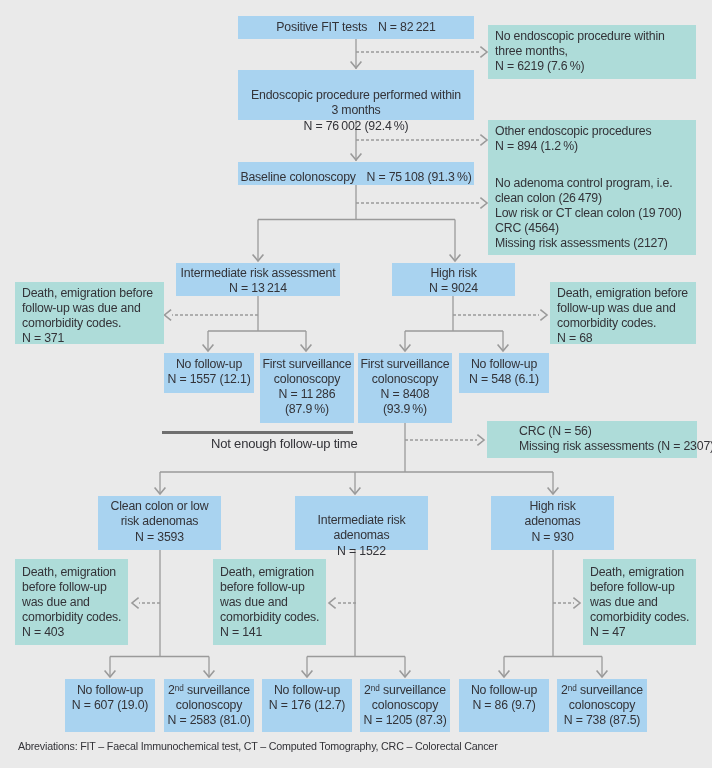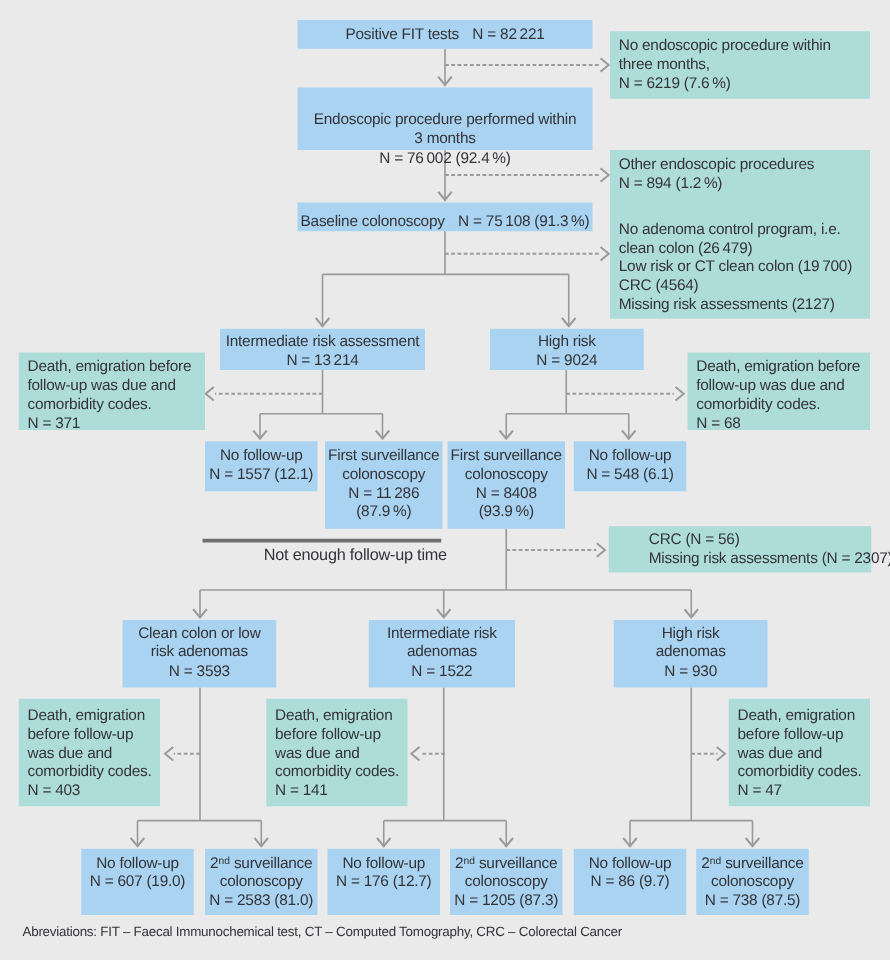--- a/index.html
+++ b/index.html
@@ -129,21 +129,21 @@
     </div>
 <div class="node" style="left:459px;top:353px;width:90px;height:40px;padding-top:3.7px;">
       <span class="ln">No follow-up</span>
       <span class="ln">N = 548 (6.1)</span>
     </div>
 <div class="node" style="left:98px;top:496px;width:123px;height:54px;padding-top:3.0px;">
       <span class="ln">Clean colon or low</span>
       <span class="ln">risk adenomas</span>
       <span class="ln">N = 3593</span>
     </div>
-<div class="node" style="left:295px;top:496px;width:117px;height:54px;padding-top:3.0px;align-items:center;">
+<div class="node" style="left:295px;top:496px;width:133px;height:54px;padding-top:17px;align-items:center;">
       <span class="ln">Intermediate risk</span>
       <span class="ln">adenomas</span>
       <span class="ln">N = 1522</span>
     </div>
 <div class="node" style="left:491px;top:496px;width:123px;height:54px;padding-top:3.0px;">
       <span class="ln">High risk</span>
       <span class="ln">adenomas</span>
       <span class="ln">N = 930</span>
     </div>
 <div class="node" style="left:65px;top:679px;width:90px;height:53px;padding-top:3.5px;">

